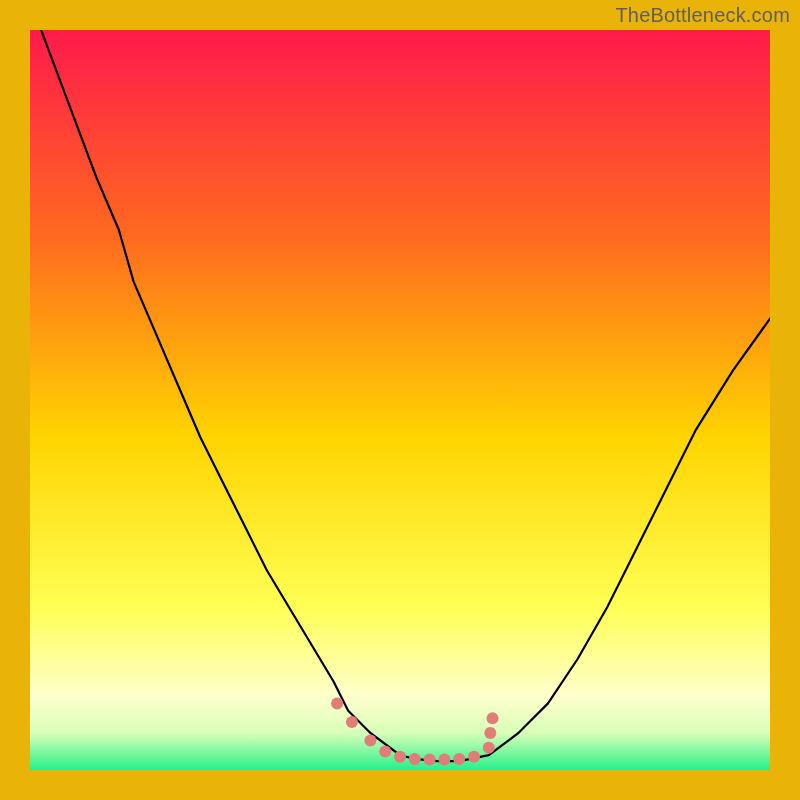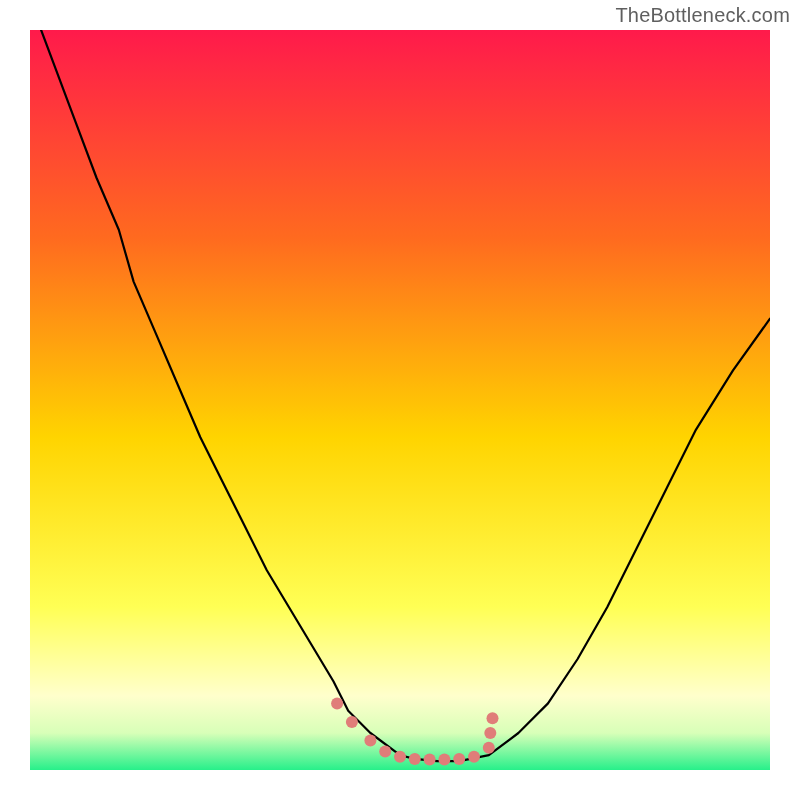--- a/index.html
+++ b/index.html
@@ -7,21 +7,21 @@
     padding: 0;
     width: 800px;
     height: 800px;
     overflow: hidden;
     background: #000;
     font-family: Arial, Helvetica, sans-serif;
   }
   .frame {
     position: absolute;
     inset: 0;
-    background: #ffffff;
+    background: #eab308;
     text-align: center;
   }
   .plot-area {
     position: absolute;
     left: 30px;
     top: 30px;
     width: 740px;
     height: 740px;
     overflow: hidden;
   }

